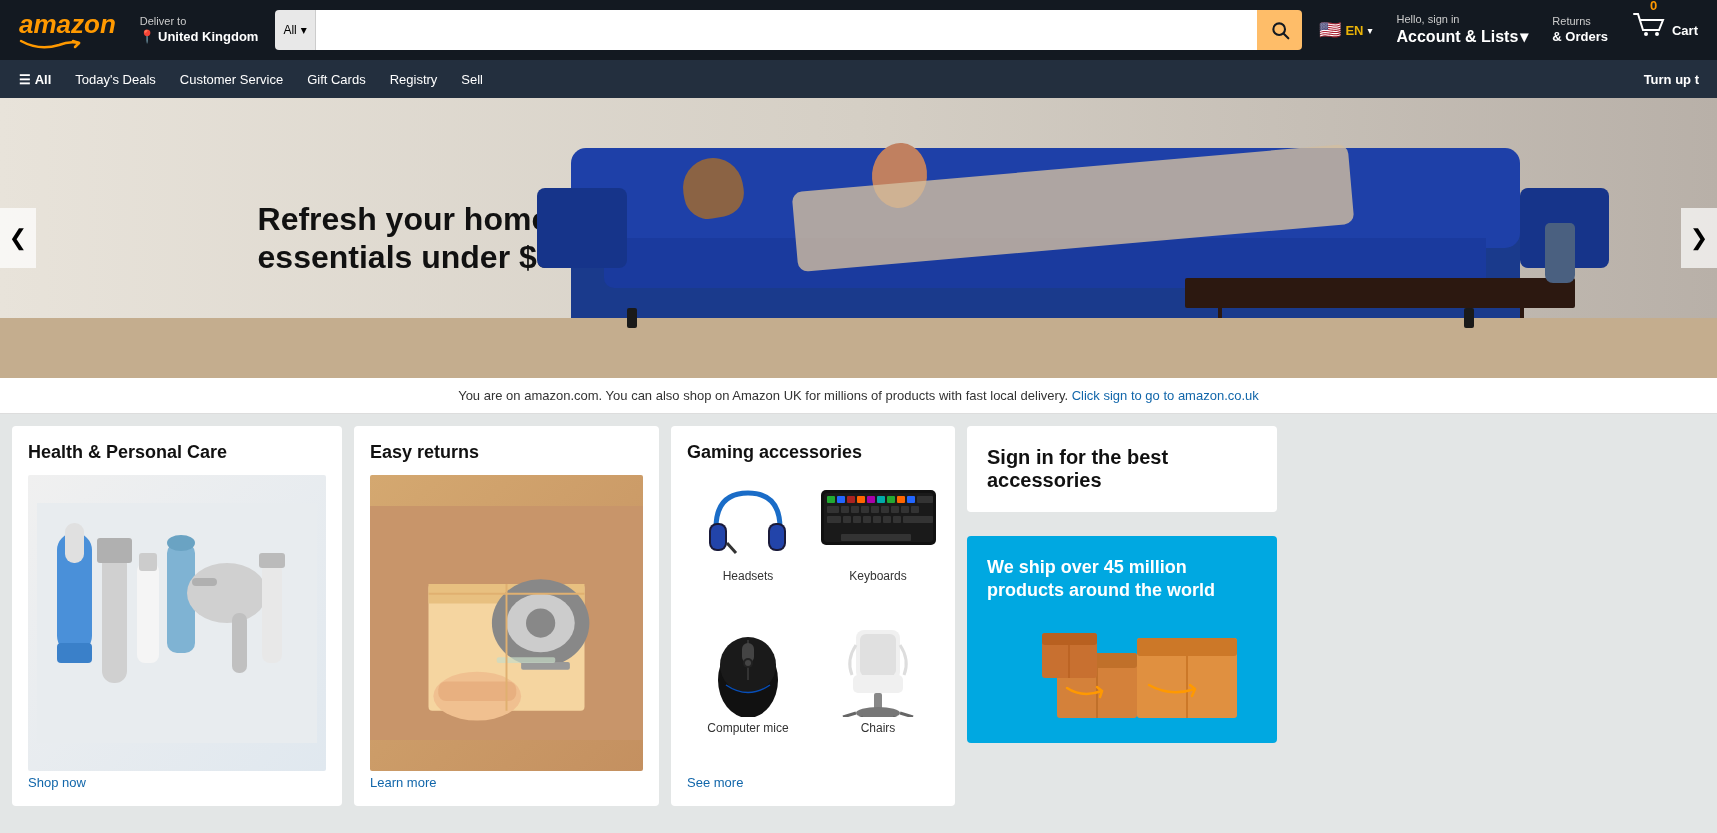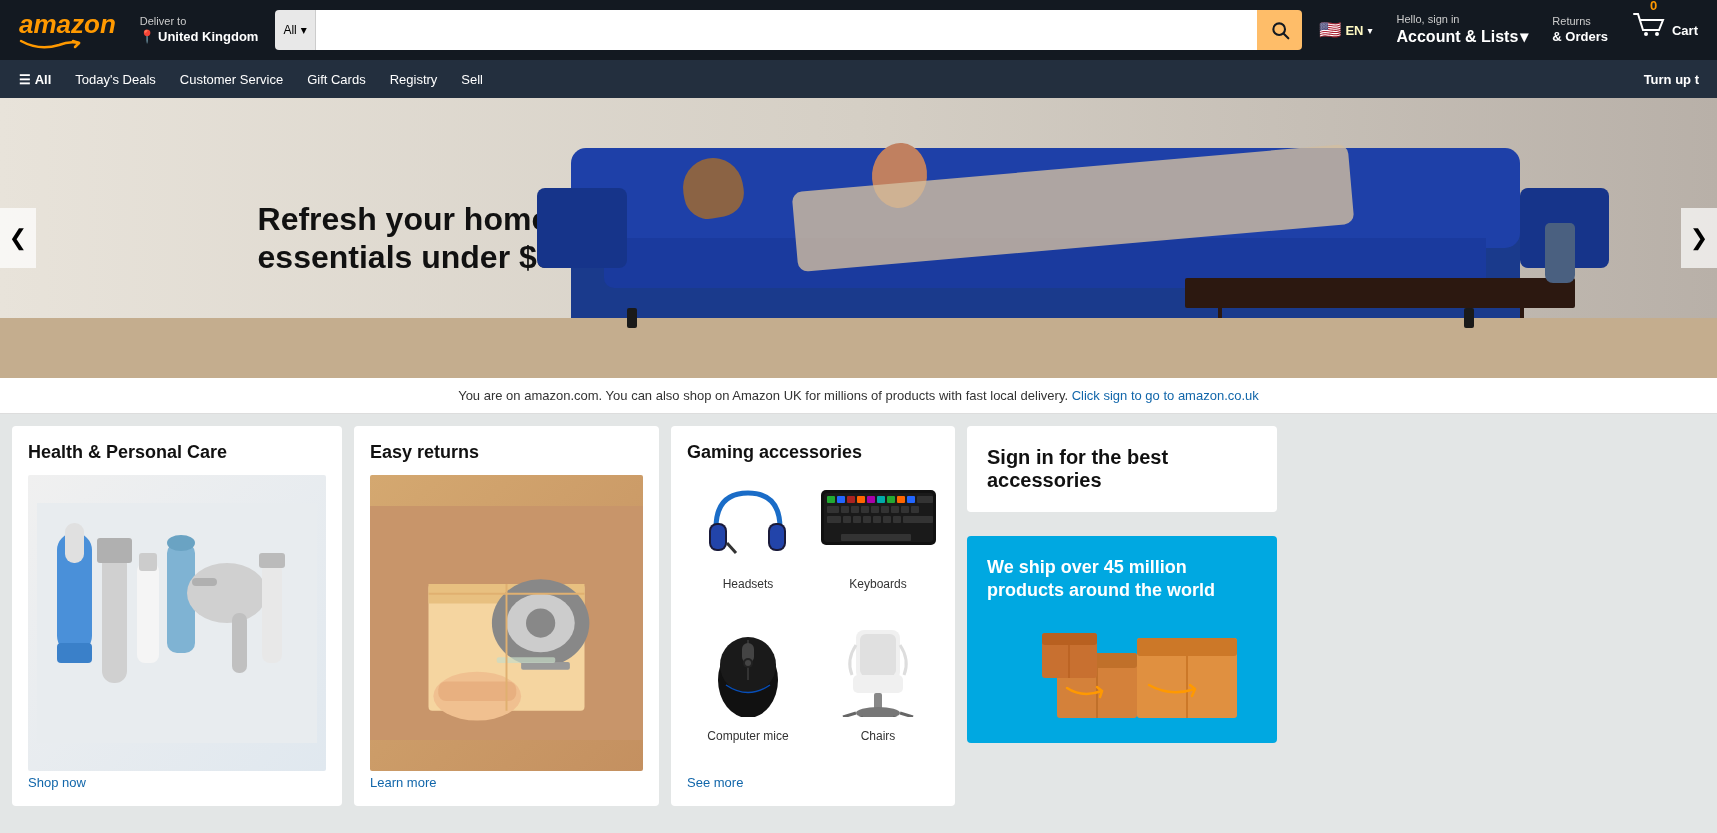--- a/index.html
+++ b/index.html
@@ -268,21 +268,21 @@
       width: 100%;
       height: 90px;
       display: flex;
       align-items: center;
       justify-content: center;
       overflow: hidden;
     }
     .gaming-item-label {
       font-size: 12px;
       color: #333;
-      margin-top: 12px;
+      margin-top: 4px;
       text-align: center;
     }
 
     .signin-card-wrap {
       display: flex;
       flex-direction: column;
       gap: 12px;
     }
     .signin-title {
       font-size: 20px;
@@ -378,21 +378,21 @@
     <button class="search-btn">
       <svg width="20" height="20" viewBox="0 0 24 24" fill="none">
         <circle cx="11" cy="11" r="7" stroke="#131921" stroke-width="2.5"></circle>
         <line x1="16.5" y1="16.5" x2="22" y2="22" stroke="#131921" stroke-width="2.5" stroke-linecap="round"></line>
       </svg>
     </button>
   </div>
 
   <div class="lang-select">
     <span class="flag">🇺🇸</span>
-    <span style="color:#fef9c3;font-size:13px;font-weight:bold;">EN</span>
+    <span style="color:#eab308;font-size:13px;font-weight:bold;">EN</span>
     <span style="color:white;font-size:10px;">▾</span>
   </div>
 
   <div class="account-wrap">
     <div class="hello">Hello, sign in</div>
     <div class="account-label">
       <span>Account &amp; Lists</span>
       <span>▾</span>
     </div>
   </div>

